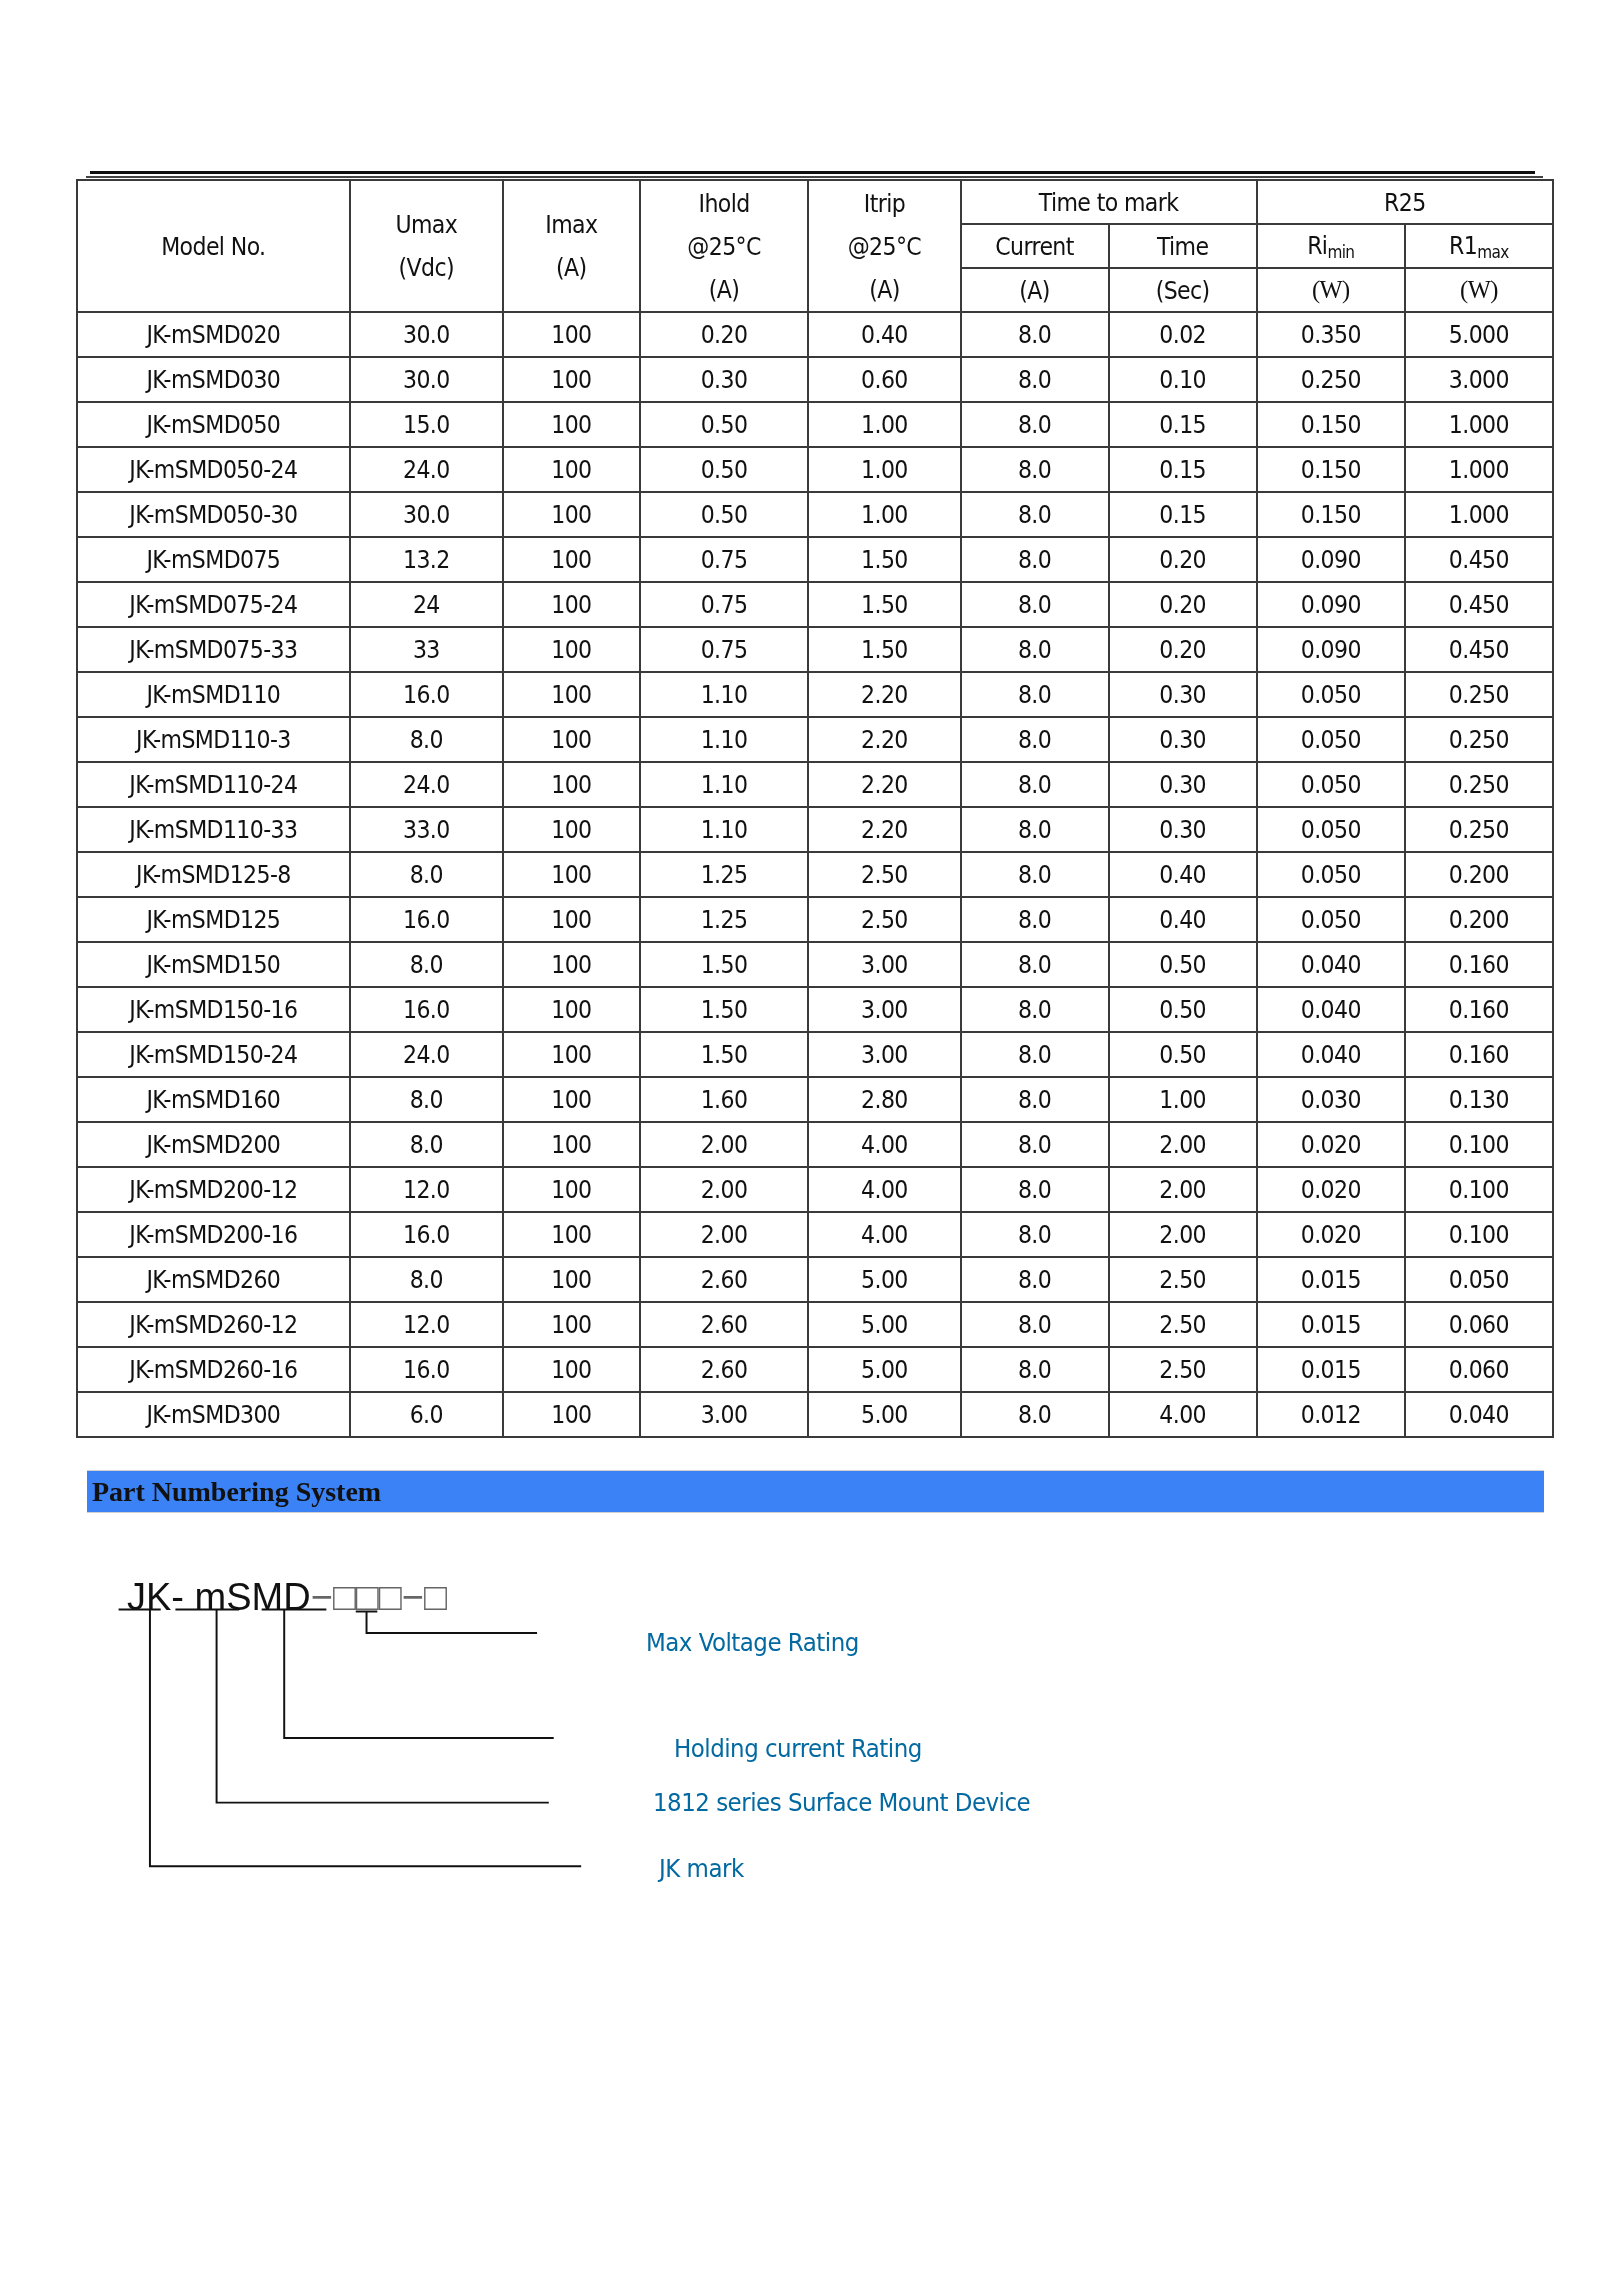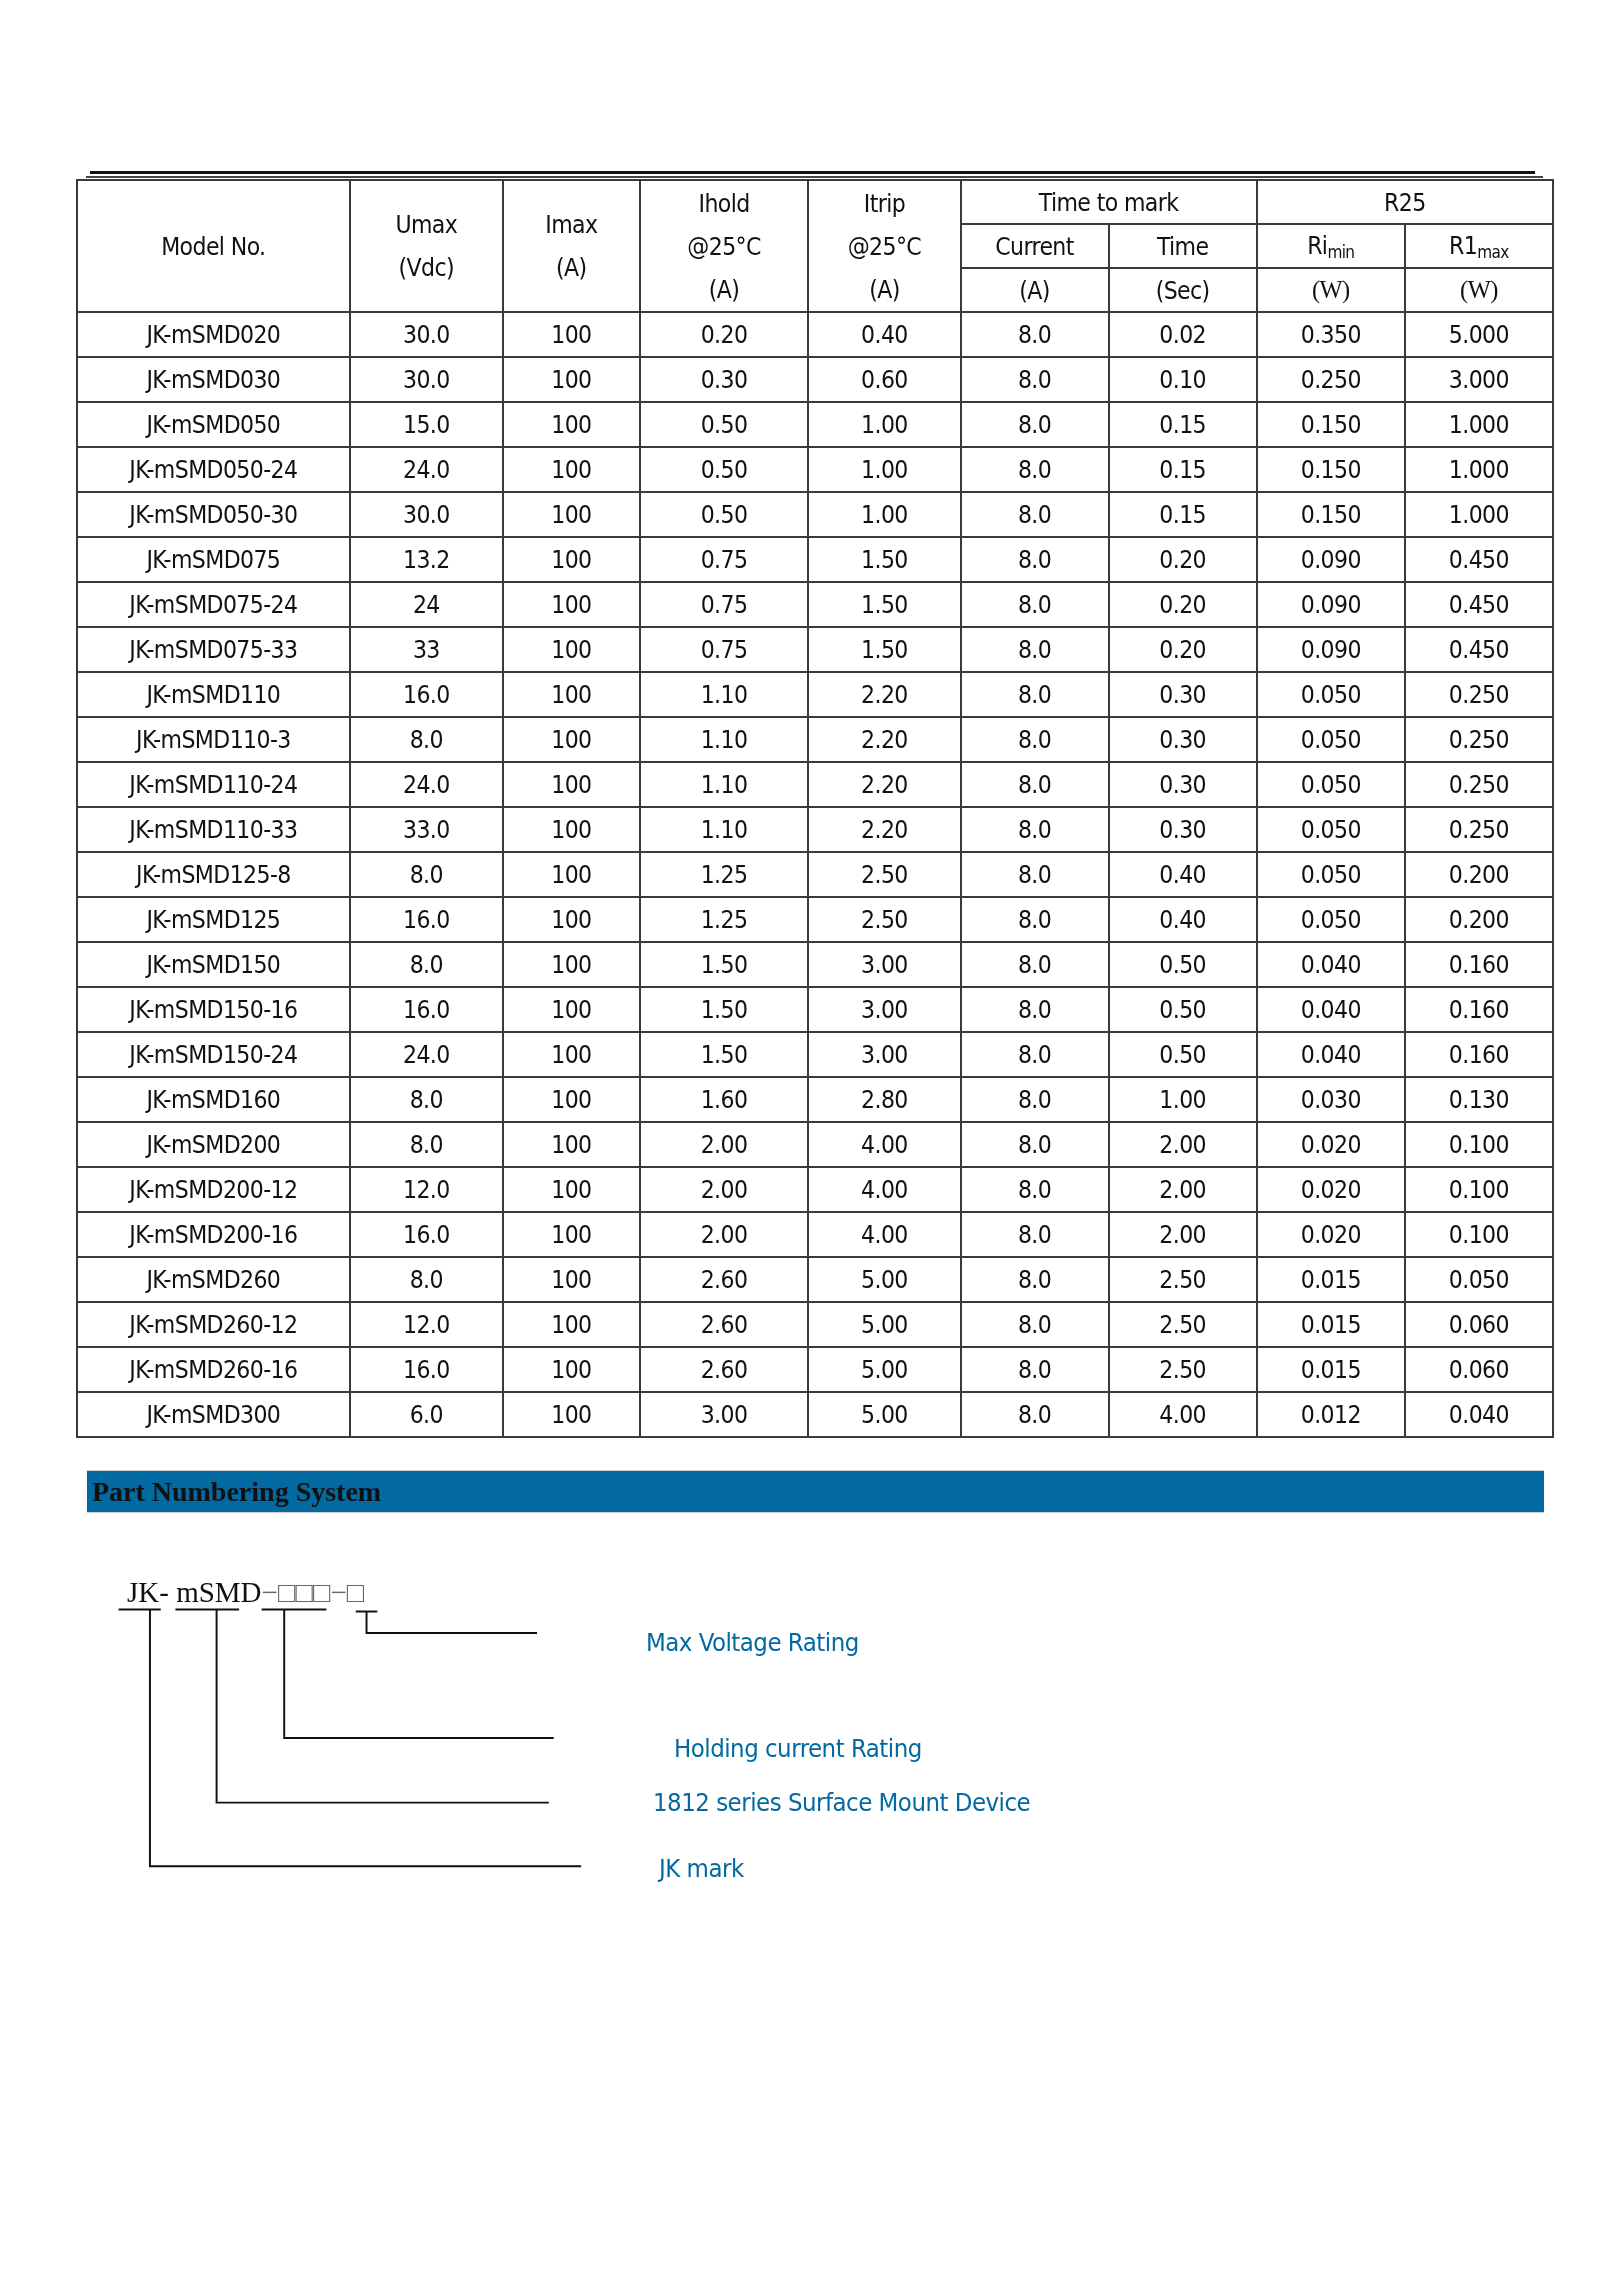--- a/index.html
+++ b/index.html
@@ -20,31 +20,31 @@
       border: 2px solid #3a3a3a; text-align: center; vertical-align: middle;
       font-weight: normal; padding: 0; color: #111;
     }
     table.spec thead th { height: 42px; }
     table.spec tbody td { height: 43px; }
     .hline { display: block; line-height: 43px; }
     sub { font-size: 17px; vertical-align: -3.9px; }
 
     .section-bar {
       position: absolute; left: 87px; top: 1470px; width: 1457px; height: 41px;
-      background: #0369a1; border-top: 1px solid #d0d0d0; border-bottom: 1px solid #d0d0d0;
+      background: #3b82f6; border-top: 1px solid #d0d0d0; border-bottom: 1px solid #d0d0d0;
     }
     .section-bar span {
       position: absolute; left: 4.9px; top: 4.9px;
       font-family: "Liberation Serif", "DejaVu Serif", serif; font-weight: bold;
       font-size: 28px; color: #111;
     }
 
     .pn-code {
       position: absolute; left: 127px; top: 1576px;
-      font-family: Liberation Serif, serif; font-size: 29px; color: #111;
+      font-family: Liberation Sans, sans-serif; font-size: 38px; color: #111;
       letter-spacing: 0px; white-space: pre;
     }
     .pn-code .box { color: #666; }
     svg.diagram { position: absolute; left: 0; top: 0; }
     .label {
       position: absolute; font-family: "DejaVu Sans Condensed", "DejaVu Sans", "Liberation Sans", sans-serif;
       font-size: 25.5px; color: #0369a1; letter-spacing: -0.5px; white-space: nowrap;
     }
   </style>
 </head>

